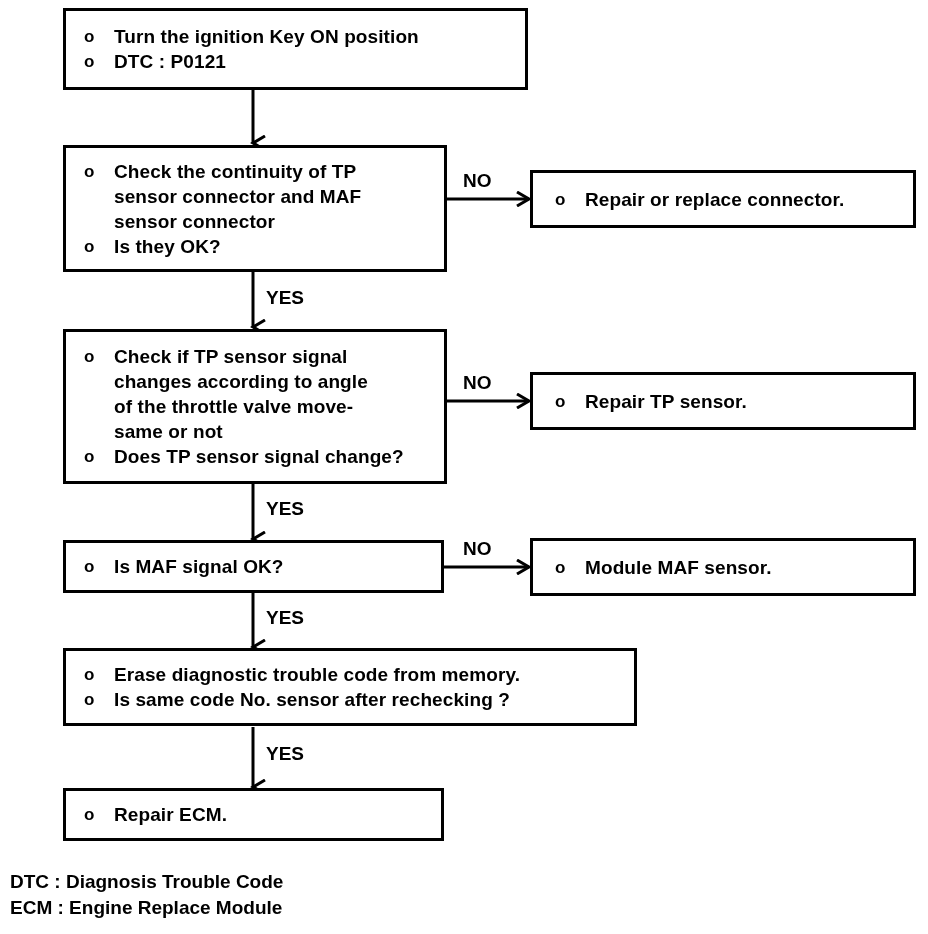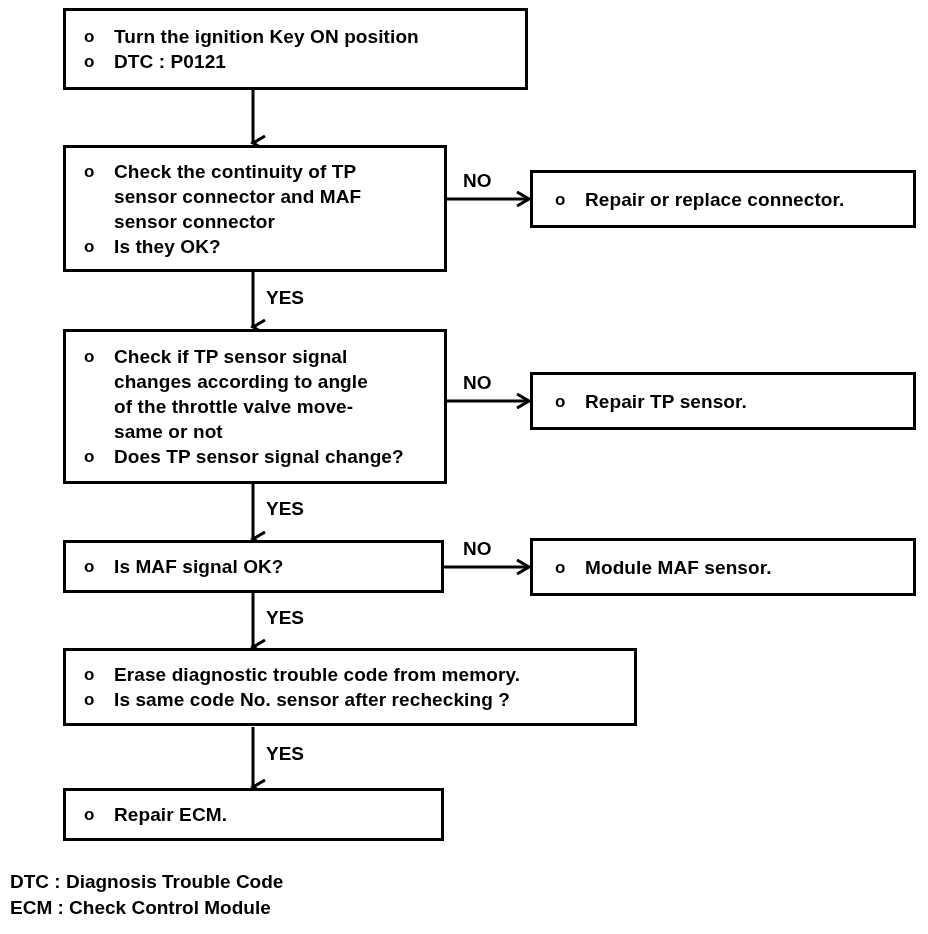--- a/index.html
+++ b/index.html
@@ -186,15 +186,15 @@
   <div class="edge-label" style="left:463px; top:171px;">NO</div>
   <div class="edge-label" style="left:463px; top:373px;">NO</div>
   <div class="edge-label" style="left:463px; top:539px;">NO</div>
 
   <div class="edge-label" style="left:266px; top:288px;">YES</div>
   <div class="edge-label" style="left:266px; top:499px;">YES</div>
   <div class="edge-label" style="left:266px; top:608px;">YES</div>
   <div class="edge-label" style="left:266px; top:744px;">YES</div>
 
   <div class="legend" style="left:10px; top:869px;">DTC : Diagnosis Trouble Code</div>
-  <div class="legend" style="left:10px; top:895px;">ECM : Check Control Module</div>
+  <div class="legend" style="left:10px; top:895px;">ECM : Engine Replace Module</div>
 
 </div>
 
 </body></html>

